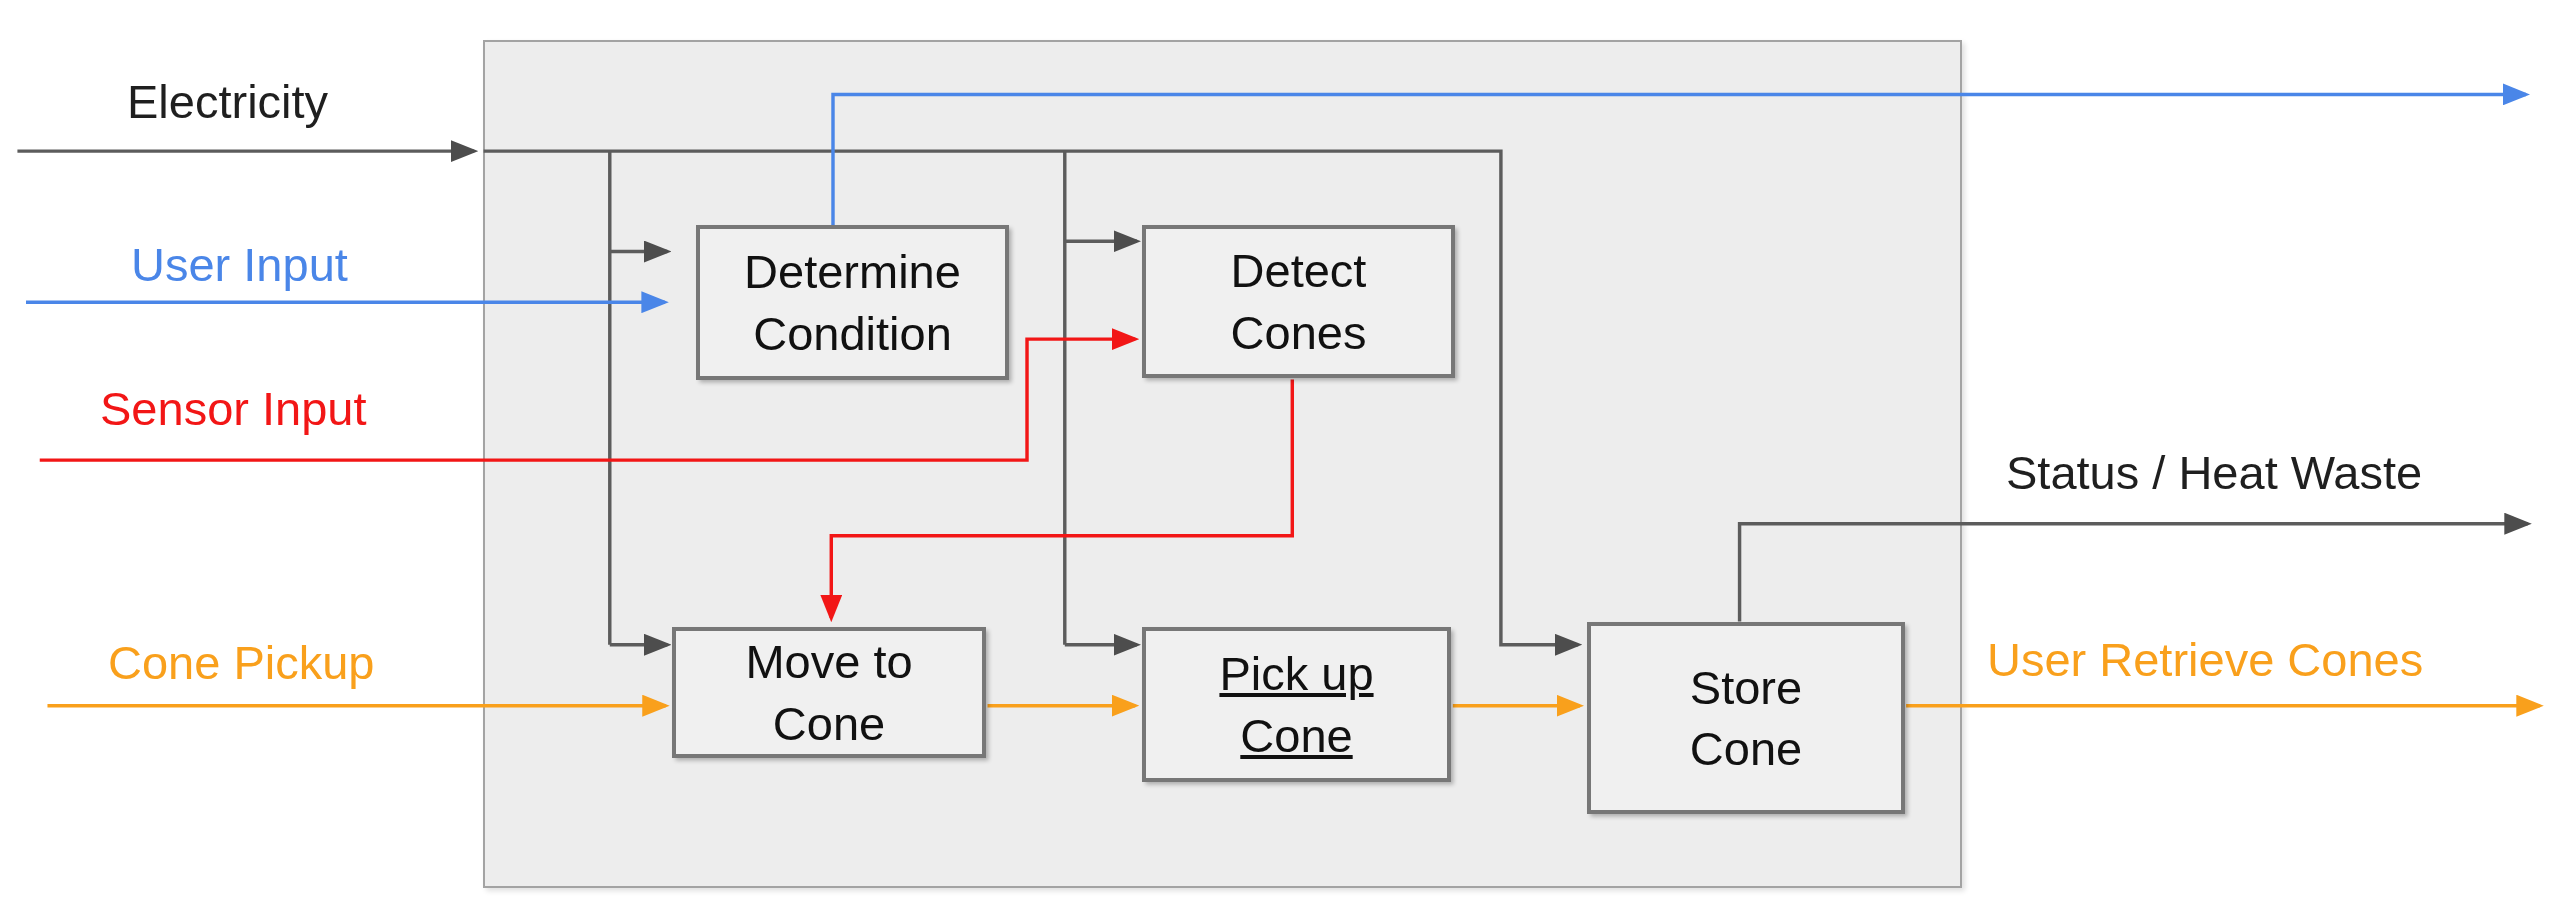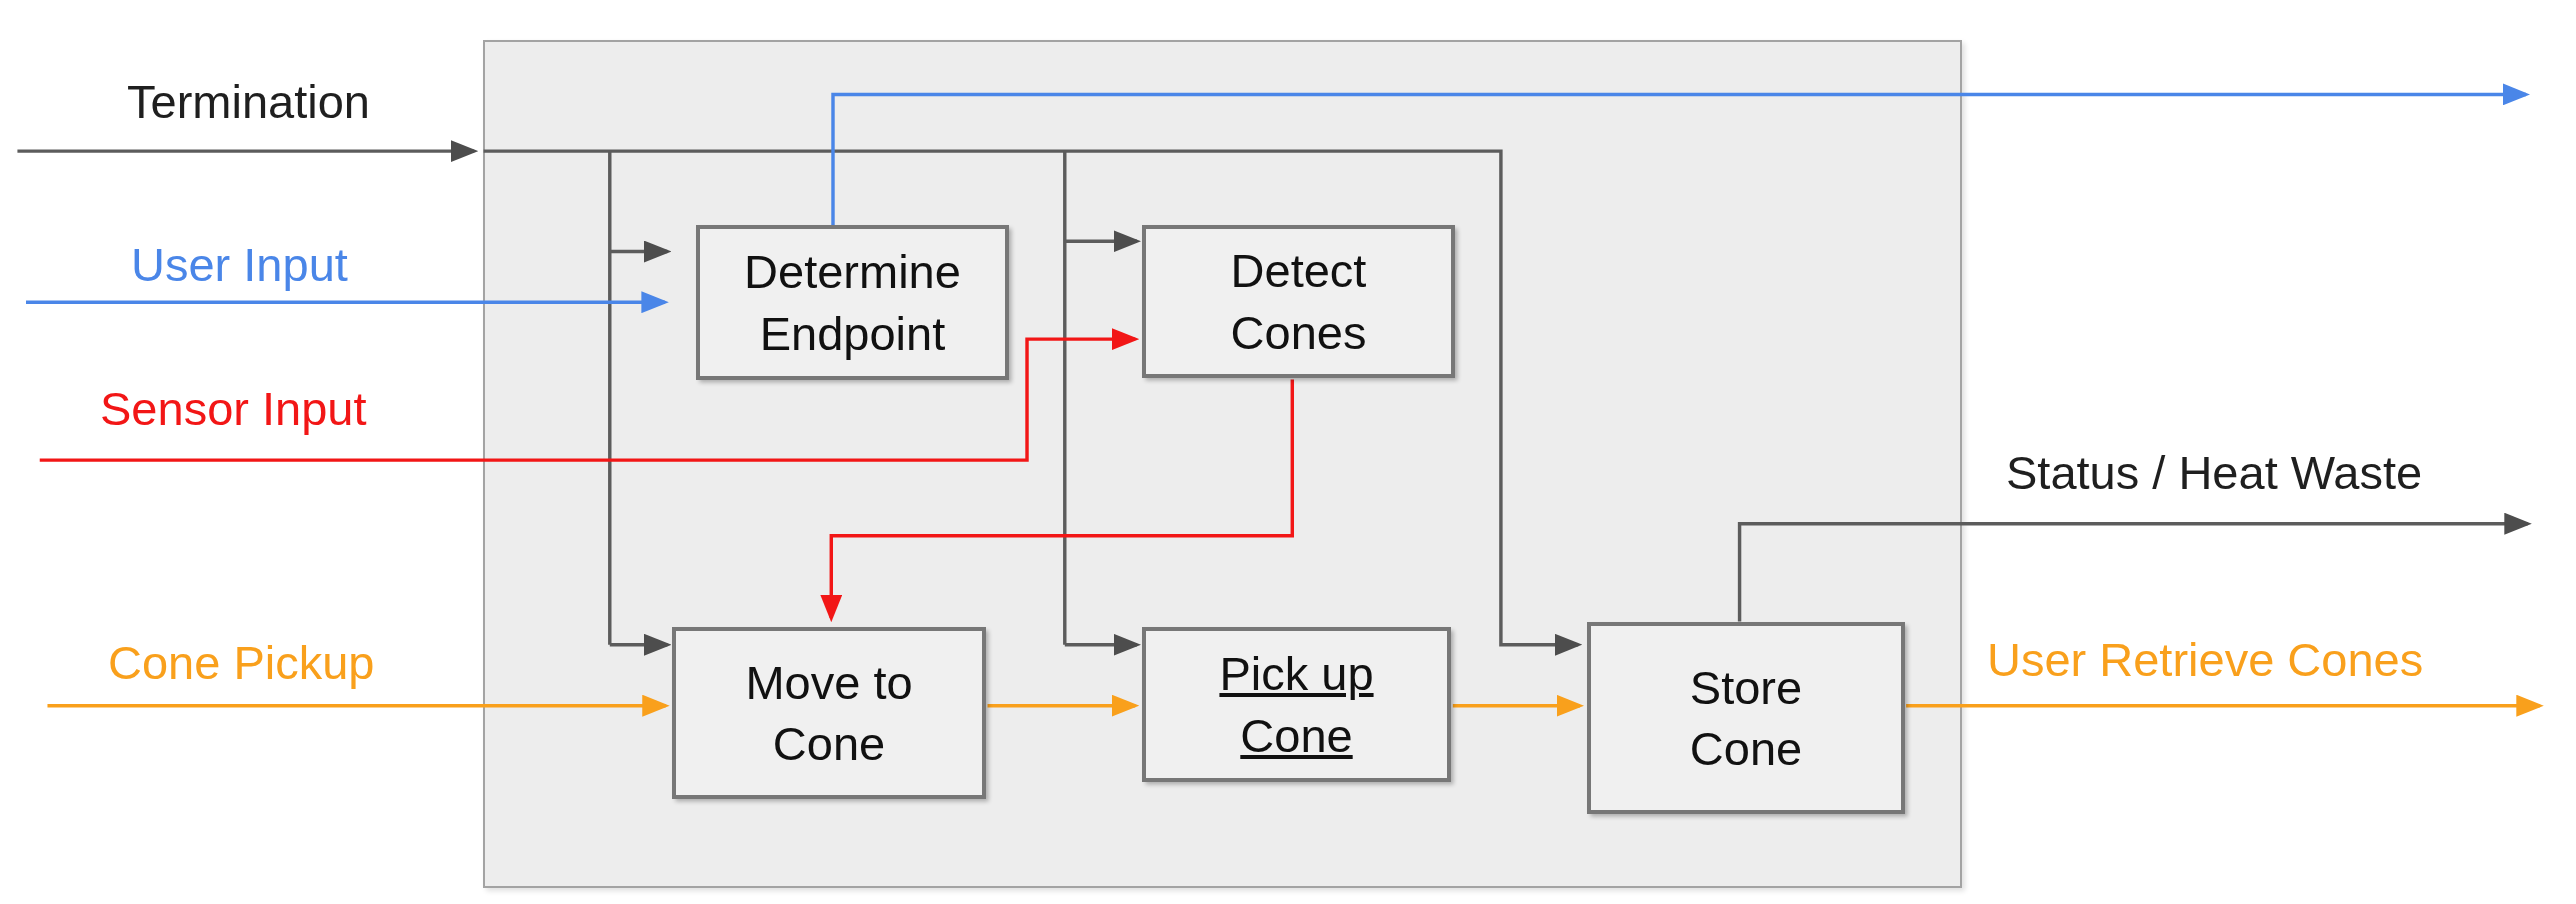--- a/index.html
+++ b/index.html
@@ -34,21 +34,21 @@
     position:absolute; z-index:3;
     background:var(--process-fill);
     border:4.3px solid var(--process-border);
     box-sizing:border-box;
     box-shadow:3.4px 3.4px 4.3px rgba(0,0,0,0.28);
     display:flex; flex-direction:column; align-items:center; justify-content:center;
     font-size:47px; line-height:1.3; color:#111; text-align:center;
   }
   .p-determine{left:696px; top:225px; width:313px; height:155px;}
   .p-detect  {left:1142px; top:225px; width:313px; height:153px;}
-  .p-move    {left:672px; top:627px; width:314px; height:172px;}
+  .p-move    {left:672px; top:627px; width:314px; height:131px;}
   .p-pick    {left:1142px; top:627px; width:309px; height:155px;text-decoration:underline;}
   .p-store   {left:1587px; top:622px; width:318px; height:192px;}
   .flow-label{
     position:absolute; z-index:4; font-size:47px; white-space:nowrap;
   }
   .lab-dark{color:var(--text-dark);}
   .lab-blue{color:var(--blue);}
   .lab-red{color:var(--red);}
   .lab-orange{color:var(--orange);}
   .l-electricity{left:127px; top:74px;}
@@ -100,40 +100,40 @@
     <path class="line red" d="M1505,442 L1505,624 L968,624 L968,720" marker-end="url(#arrow-red)"></path>
 
     <path class="line orange" d="M55,822 L775,822" marker-end="url(#arrow-orange)"></path>
     <path class="line orange" d="M1150,822 L1322,822" marker-end="url(#arrow-orange)"></path>
     <path class="line orange" d="M1692,822 L1840,822" marker-end="url(#arrow-orange)"></path>
     <path class="line orange" d="M2220,822 L2958,822" marker-end="url(#arrow-orange)"></path>
   </svg>
 
   <div class="process p-determine">
     <span>Determine</span>
-    <span>Endpoint</span>
+    <span>Condition</span>
   </div>
   <div class="process p-detect">
     <span>Detect</span>
     <span>Cones</span>
   </div>
   <div class="process p-move">
     <span>Move to</span>
     <span>Cone</span>
   </div>
   <div class="process p-pick">
     <span>Pick up</span>
     <span>Cone</span>
   </div>
   <div class="process p-store">
     <span>Store</span>
     <span>Cone</span>
   </div>
 
-  <div class="flow-label lab-dark l-electricity">Termination</div>
+  <div class="flow-label lab-dark l-electricity">Electricity</div>
   <div class="flow-label lab-blue l-user-input">User Input</div>
   <div class="flow-label lab-red l-sensor-input">Sensor Input</div>
   <div class="flow-label lab-orange l-cone-pickup">Cone Pickup</div>
 
   <div class="flow-label lab-orange l-retrieve">User Retrieve Cones</div>
   <div class="flow-label lab-dark l-status">Status / Heat Waste</div>
 
 </div>
 
 

